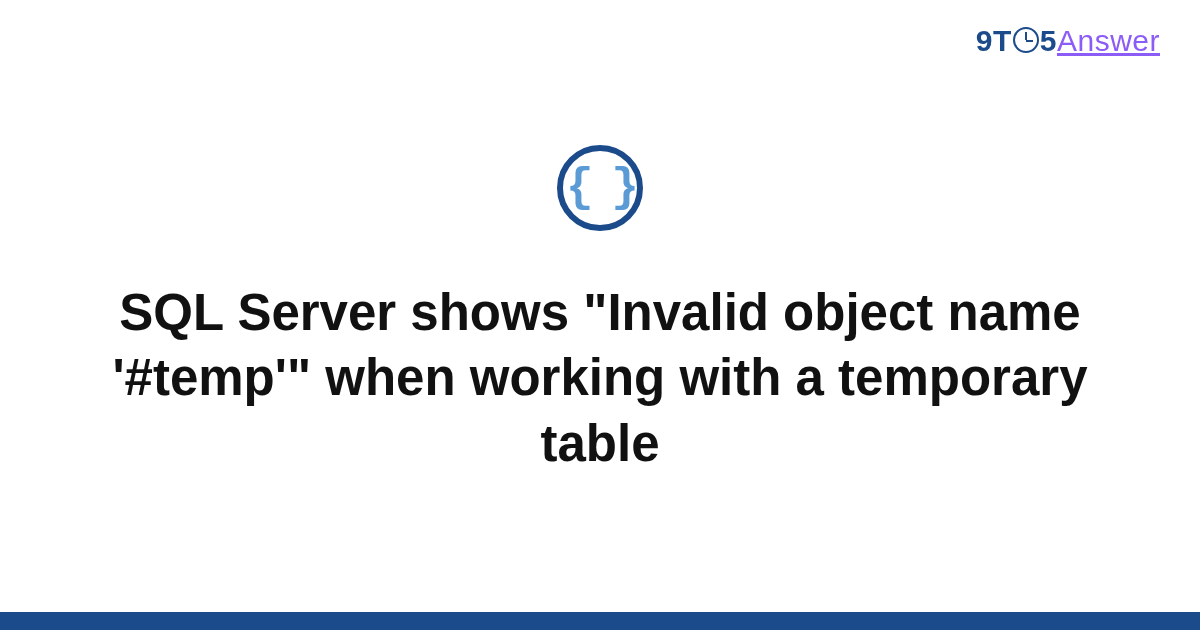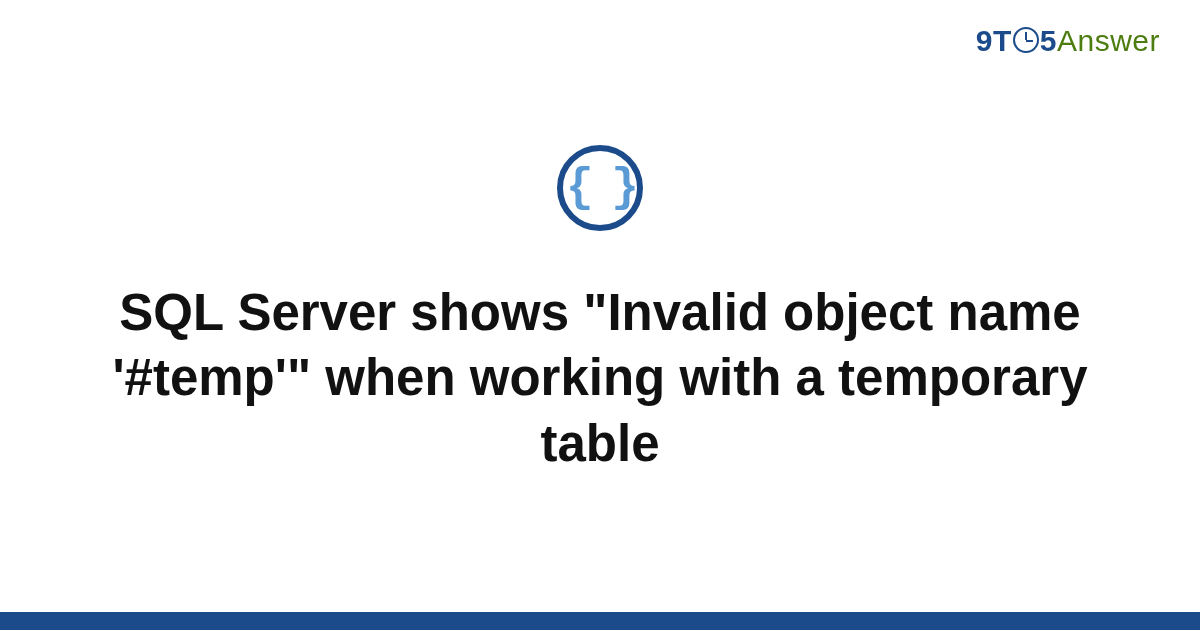--- a/index.html
+++ b/index.html
@@ -58,22 +58,23 @@
       width: 7px;
       height: 2px;
       background: #1b4b8a;
       top: 11px;
       left: 50%;
     }
     .brand .five {
       color: #1b4b8a;
     }
     .brand .answer {
-      color: #4d7c0f;
+      color: #8b5cf6;
       font-weight: 500;
+      text-decoration: underline;
     }
     .center-icon {
       position: absolute;
       top: 145px;
       left: 50%;
       transform: translateX(-50%);
       width: 86px;
       height: 86px;
       border: 6px solid #1b4b8a;
       border-radius: 50%;

